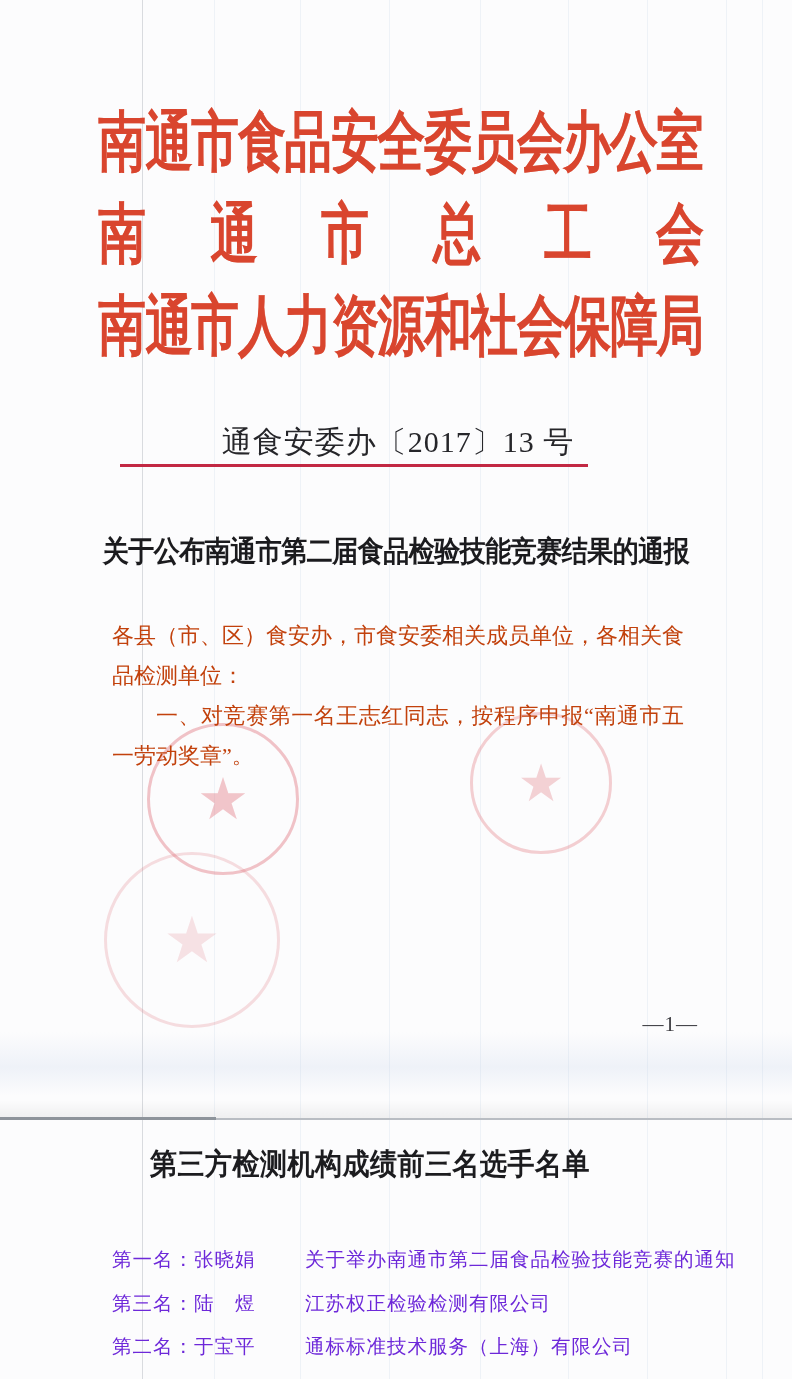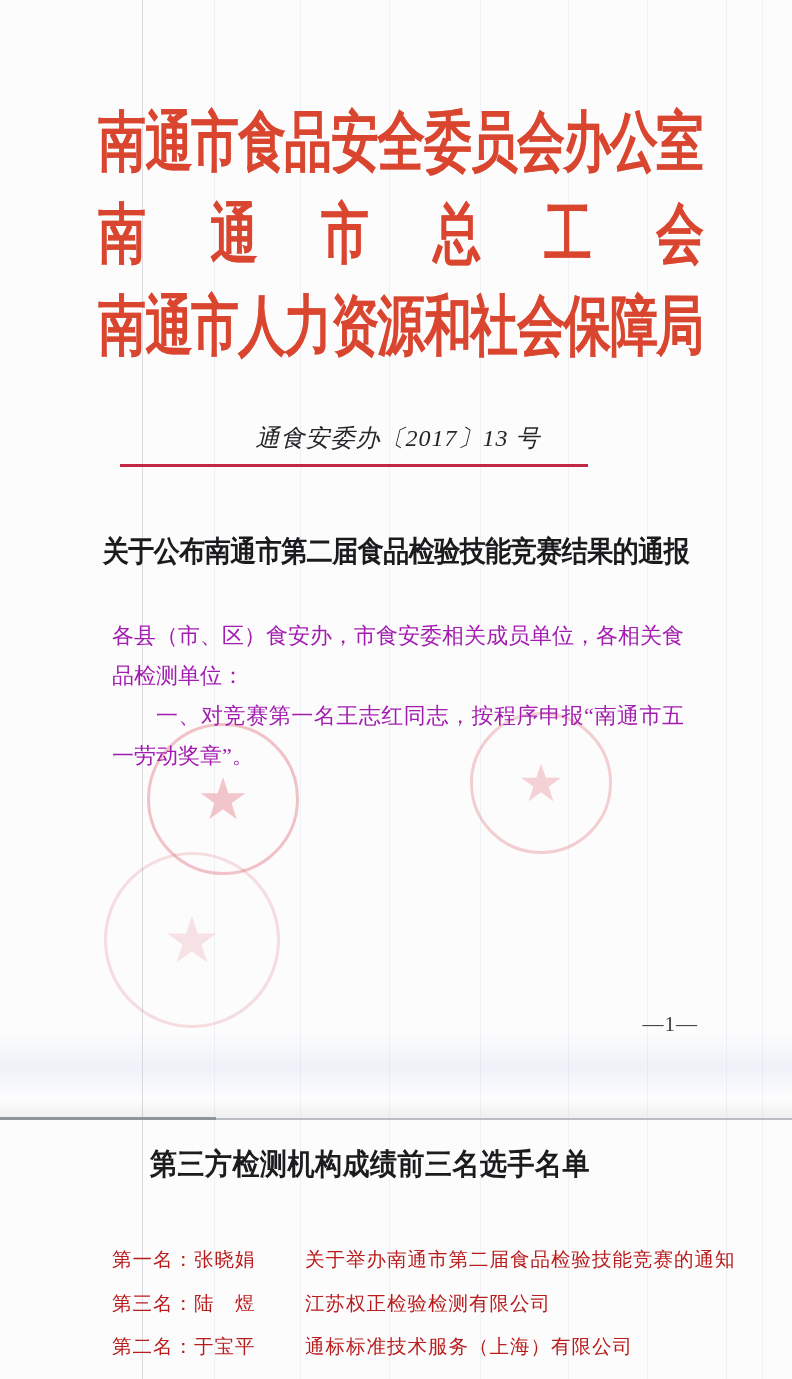--- a/index.html
+++ b/index.html
@@ -38,36 +38,36 @@
     display: block; width: 46.5px; text-align: center;
     font-size: 58px; line-height: 67px; font-weight: bold;
     color: #d9452e;
     text-shadow: 0.5px 0.5px 0 rgba(217,69,46,0.55);
     transform: scale(0.82, 1.13);
     white-space: nowrap;
   }
 
   .doc-number {
     left: 0; top: 422px; width: 792px; padding-left: 4px; box-sizing: border-box;
-    text-align: center; font-size: 24px; color: #26262a; letter-spacing: 1px; font-style: italic;
+    text-align: center; font-size: 30px; color: #26262a; letter-spacing: 1px;
   }
 
   .red-rule { left: 120px; top: 464px; width: 468px; height: 3px; background: #c22843; }
 
   .doc-title {
     left: 0; top: 534px; width: 792px;
     text-align: center; font-weight: bold;
     font-size: 26px; letter-spacing: -0.5px; color: #1b1b1e;
     transform: scaleY(1.12);
   }
 
   
   .body-block {
     left: 112px; top: 616px; width: 572px;
-    font-size: 22px; line-height: 40px; color: #a21caf;
+    font-size: 22px; line-height: 40px; color: #c2410c;
     text-align: justify; text-justify: inter-ideograph;
   }
   .body-block p { margin: 0; }
   .body-block p.indent { text-indent: 2em; }
 
   .page-number {
     top: 1012px; right: 94px;
     font-size: 21px; color: #3a3a3f; letter-spacing: 1px;
   }
 
@@ -91,21 +91,21 @@
   
   .page2-heading {
     left: 150px; top: 1144px;
     font-size: 27px; font-weight: bold; color: #1c1c1f;
     letter-spacing: 0.5px; transform: scaleY(1.1); transform-origin: left top;
   }
   .winner-list { left: 112px; top: 1238px; width: 586px; }
   .winner-row {
     display: flex; align-items: baseline;
     height: 43.5px; line-height: 43.5px;
-    font-size: 19.5px; color: #b91c1c; letter-spacing: 1px;
+    font-size: 19.5px; color: #6d28d9; letter-spacing: 1px;
   }
   .winner-row .rank-name { width: 193px; flex: none; white-space: nowrap; }
   .winner-row .org { flex: 1; white-space: nowrap; }
 </style>
 </head>
 <body>
 
 <div class="vline crease" style="left:142px"></div>
 <div class="vline faint" style="left:214px"></div>
 <div class="vline faint" style="left:300px"></div>

